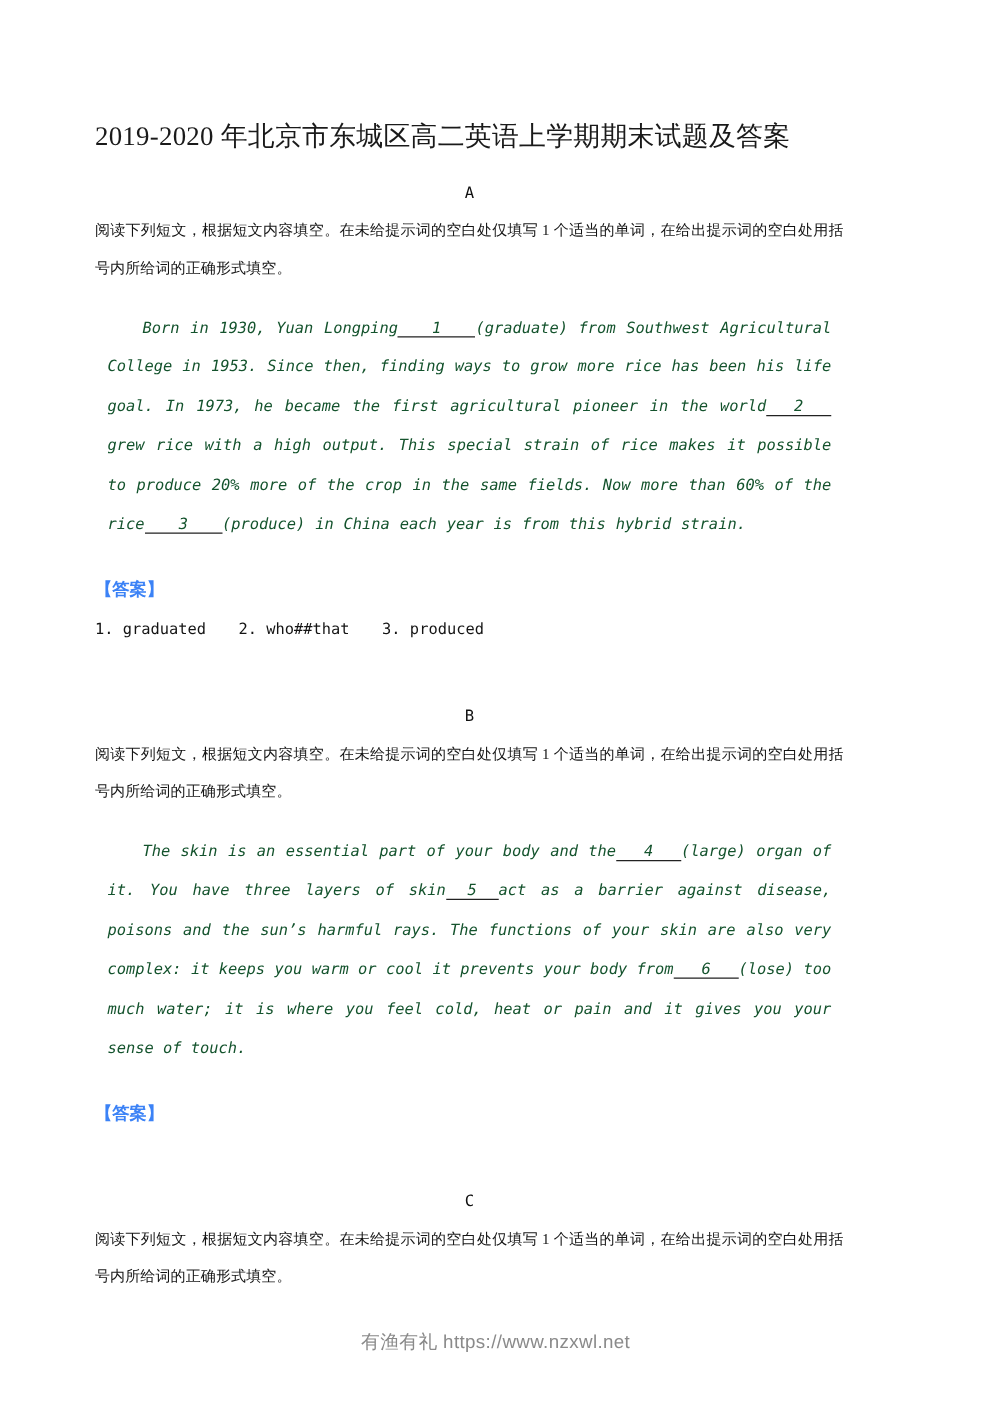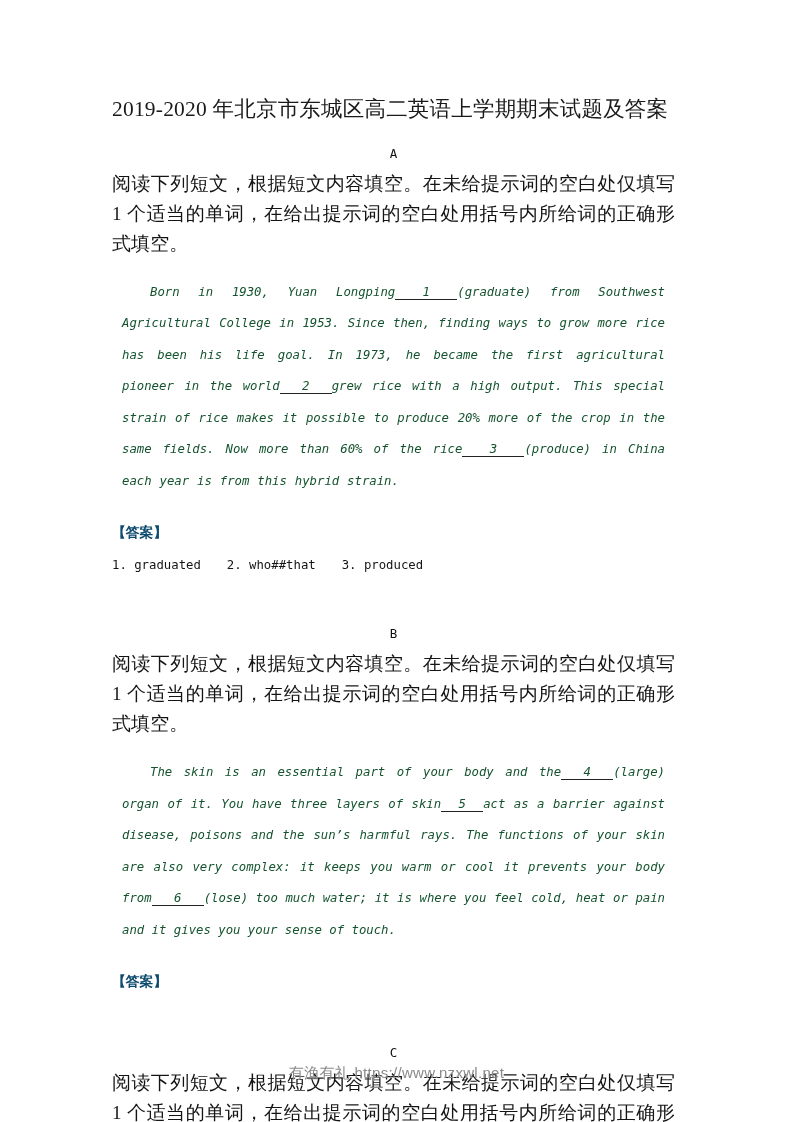--- a/index.html
+++ b/index.html
@@ -18,21 +18,21 @@
     -webkit-font-smoothing: antialiased;
   }
 
   .page {
     position: absolute;
     left: 0;
     top: 0;
     width: 793px;
     height: 1054px;
     box-sizing: border-box;
-    padding: 0 118px 0 112px;
+    padding: 0 118px 0 76px;
   }
 
   
   .doc-title {
     margin: 0;
     padding-top: 96px;
     font-family: "Liberation Serif", "DejaVu Serif", serif;
     font-size: 21.5px;
     font-weight: normal;
     line-height: 1.28;
@@ -66,21 +66,21 @@
     line-height: 1.2;
     font-weight: normal;
     color: #111;
     margin: 0 0 8px 0;
   }
 
   
   .instruction {
     margin: 0;
     font-family: "Liberation Serif", "DejaVu Serif", serif;
-    font-size: 19px;
+    font-size: 12px;
     line-height: 30px;
     color: #141414;
     text-align: justify;
     text-justify: inter-ideograph;
     letter-spacing: 0.1px;
   }
 
   
   .passage {
     margin: 10px;
@@ -112,21 +112,21 @@
   .blank.w-narrow { min-width: 42px; }
 
   
   .answer-head {
     margin: 0;
     padding-top: 16px;
     font-family: "Liberation Serif", "DejaVu Serif", serif;
     font-size: 13.8px;
     font-weight: bold;
     line-height: 1.5;
-    color: #0c4a6e;
+    color: #3b82f6;
   }
   .answer-body {
     margin: 0;
     padding-top: 12px;
     font-family: "DejaVu Sans Mono", "Liberation Mono", monospace;
     font-size: 12.3px;
     line-height: 1.5;
     color: #141414;
   }
   .answer-body .ans-item { white-space: nowrap; }

